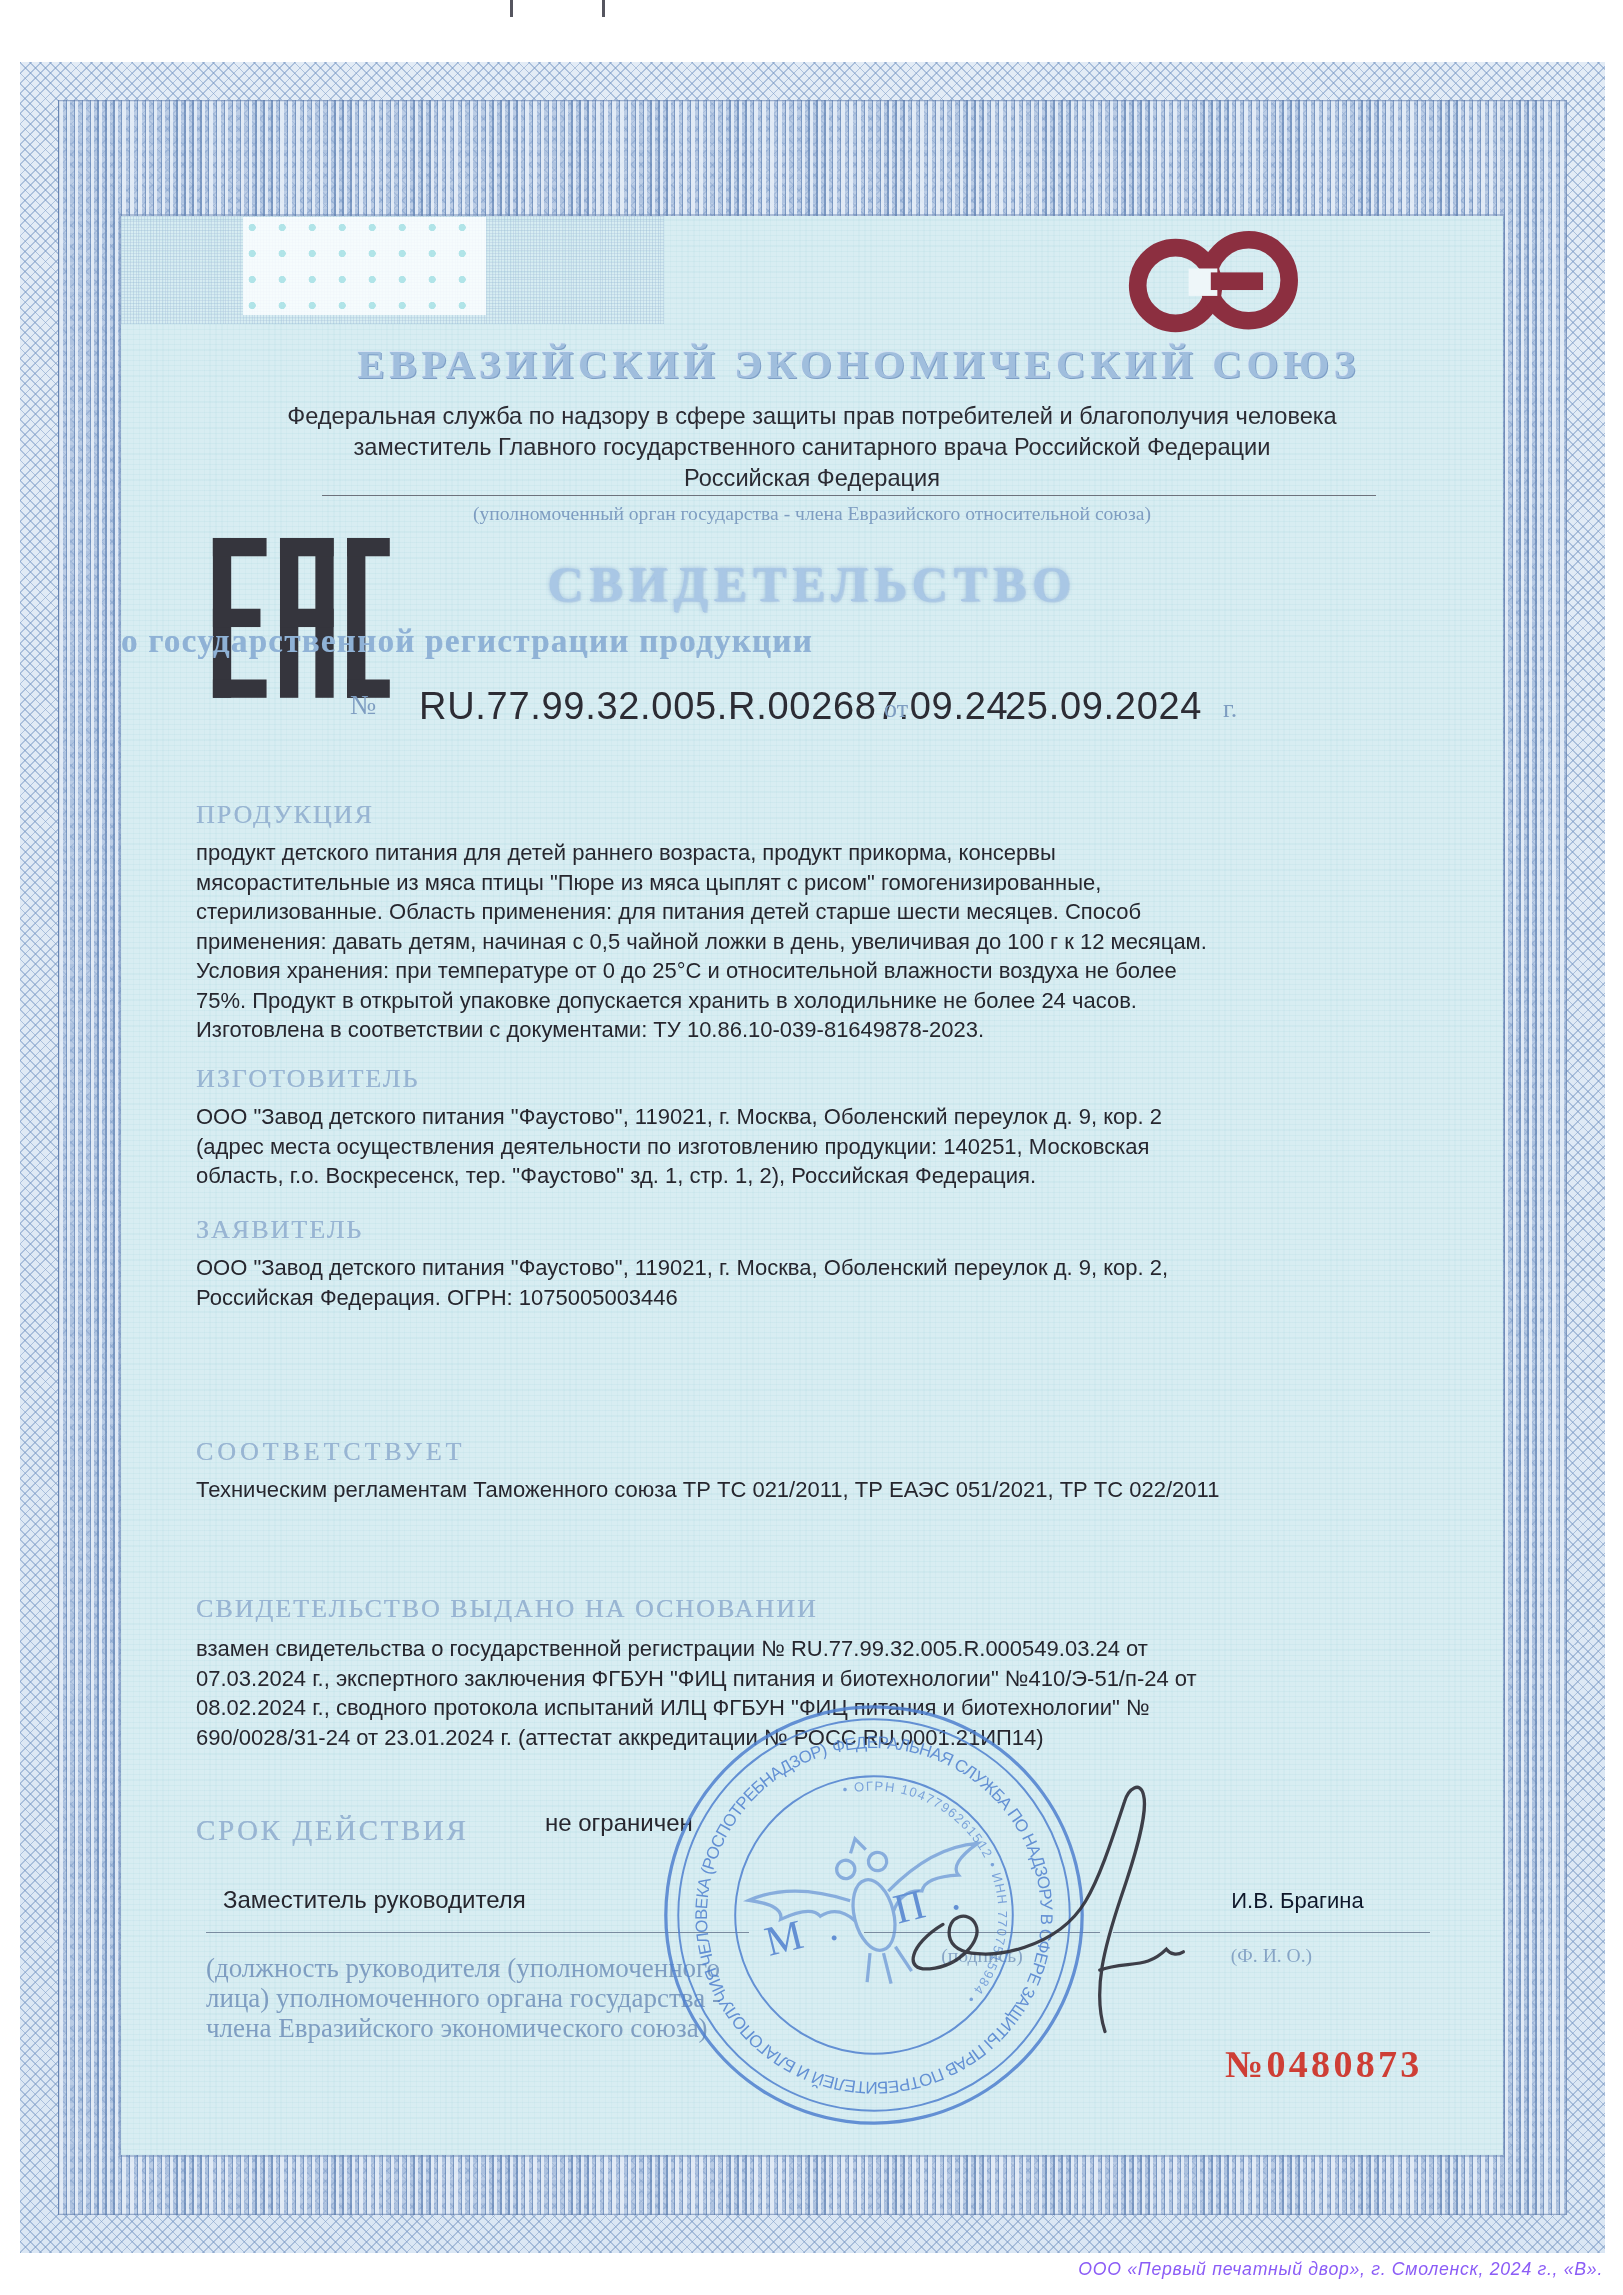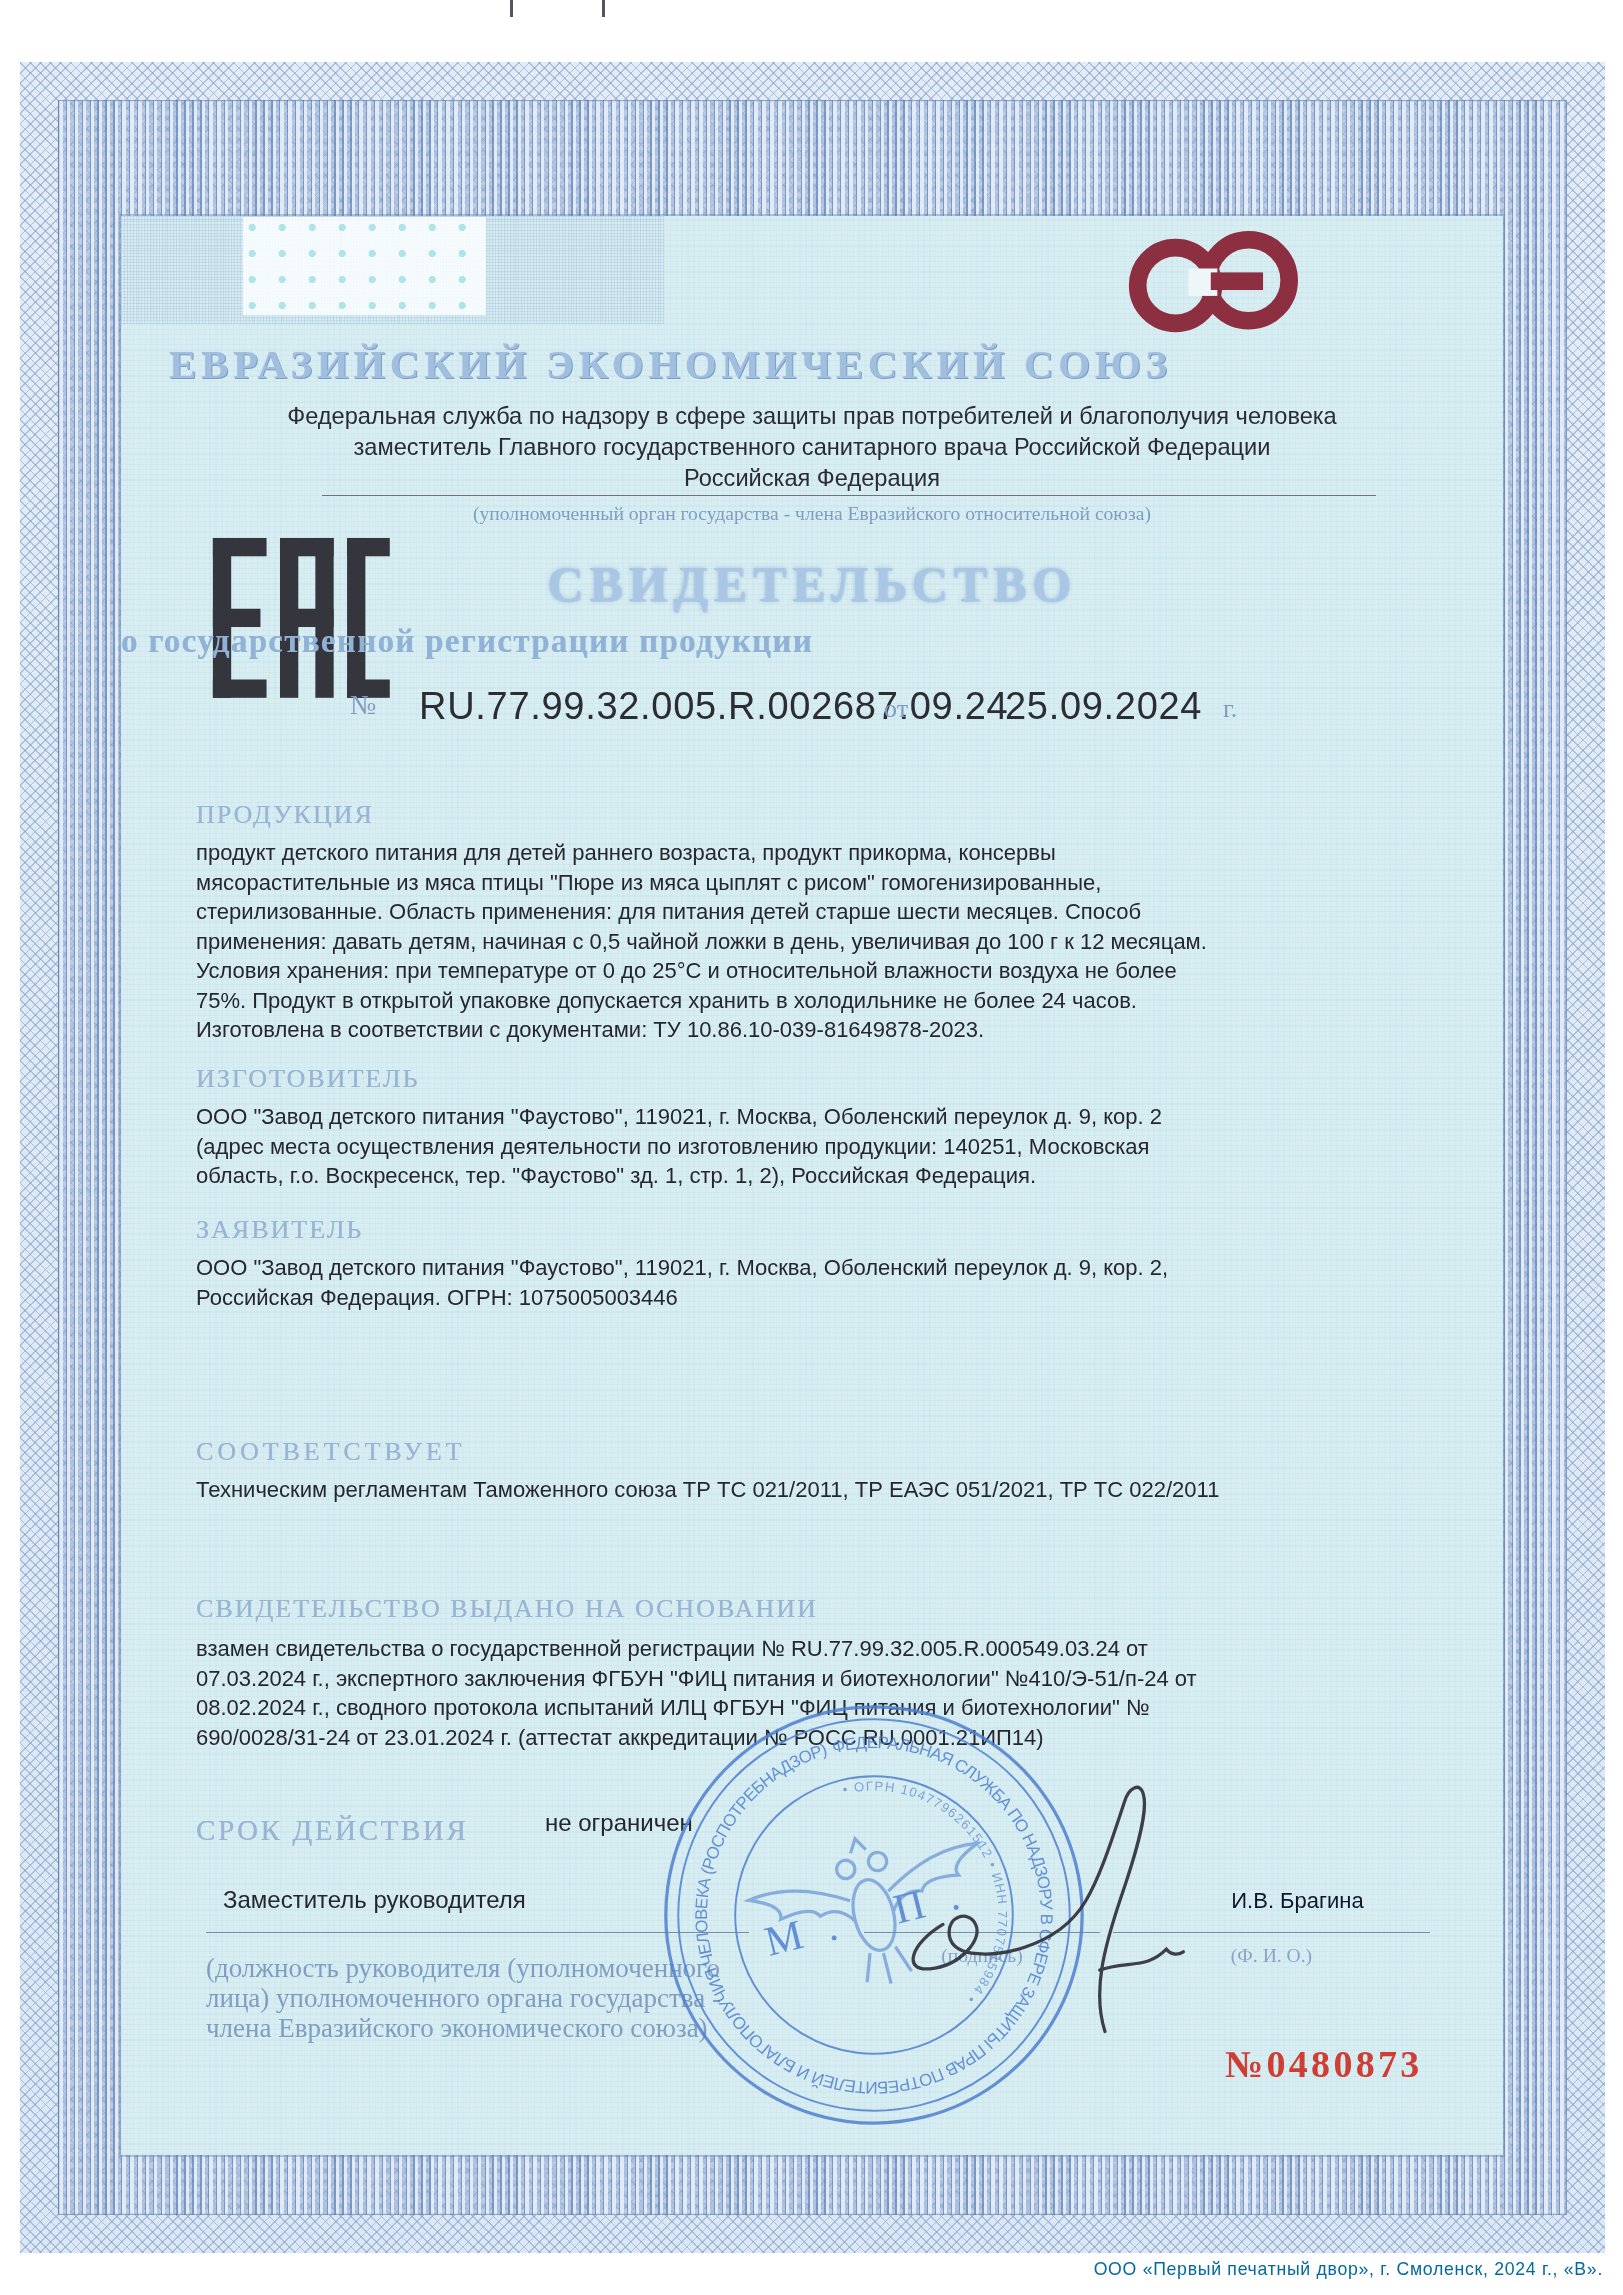--- a/index.html
+++ b/index.html
@@ -39,23 +39,23 @@
 
   
   .serif{font-family:"Liberation Serif","DejaVu Serif",serif;}
   .heading{font-family:"Liberation Serif","DejaVu Serif",serif;color:#98b5d3;
            letter-spacing:2px;font-size:26px;font-weight:400;
            text-shadow:0.3px 0.3px 0 rgba(120,150,190,.5);}
   .bodytxt{font-family:"Liberation Sans",sans-serif;color:#26262e;font-size:22px;
            line-height:29.5px;white-space:pre-line;}
   .bluelabel{font-family:"Liberation Serif","DejaVu Serif",serif;color:#7e9dc1;}
 
-  .union-title{left:121px;top:340px;width:1239px;text-align:left;
+  .union-title{left:121px;top:340px;width:1239px;text-align:right;
     font-size:41px;font-weight:bold;letter-spacing:4.6px;color:#a0bedd;
-    text-shadow:1px 1px 0 #7d9ec6, -0.7px -0.7px 0 #d6e4f4;padding-left:48px;}
+    text-shadow:1px 1px 0 #7d9ec6, -0.7px -0.7px 0 #d6e4f4;}
   .auth{left:121px;top:401px;width:1382px;text-align:center;
     font-size:23.6px;line-height:31px;color:#2b2b33;}
   .rule{left:322px;top:495px;width:1054px;height:1.3px;background:#54545f;opacity:.8;}
   .note{left:121px;top:503px;width:1382px;text-align:center;font-size:19.6px;}
 
   .main-title{left:121px;top:555px;width:1382px;text-align:center;
     font-size:50px;font-weight:bold;letter-spacing:5.9px;color:#a9c7e5;
     text-shadow:0 0 4.6px rgba(125,162,205,.6), 1.3px 1.3px 0 rgba(170,198,228,.5);}
   .sub-title{left:121px;top:623px;width:1382px;
     font-size:33px;font-weight:bold;letter-spacing:1.3px;color:#8fb2d6;
@@ -65,21 +65,21 @@
   .numval{font-size:38px;color:#2c2c34;letter-spacing:0.7px;}
 
   .sec-head{left:196px;width:1280px;}
   .sec-body{left:196px;width:1283px;}
 
   .sigline{height:1.3px;background:#6a7a90;opacity:.85;}
   .small-label{font-size:19.6px;text-align:center;opacity:.9;}
 
   .blank-no{left:1225px;top:2042px;font-size:38px;font-weight:600;letter-spacing:3.3px;
     color:#ce3e35;font-family:"Liberation Serif","DejaVu Serif",serif;}
-  .printinfo{right:21px;top:2259px;font-size:17.7px;color:#0369a1;letter-spacing:0.7px;}
+  .printinfo{right:21px;top:2259px;font-size:17.7px;color:#8b5cf6;letter-spacing:0.7px;font-style:italic;}
 
   .stamp{left:658px;top:1699px;opacity:.85;transform:rotate(-14deg);}
   .sig-svg{left:884px;top:1761px;}
 </style>
 </head>
 <body>
 
 <div class="page">
 
   <div class="tick" style="left:510px;"></div>

